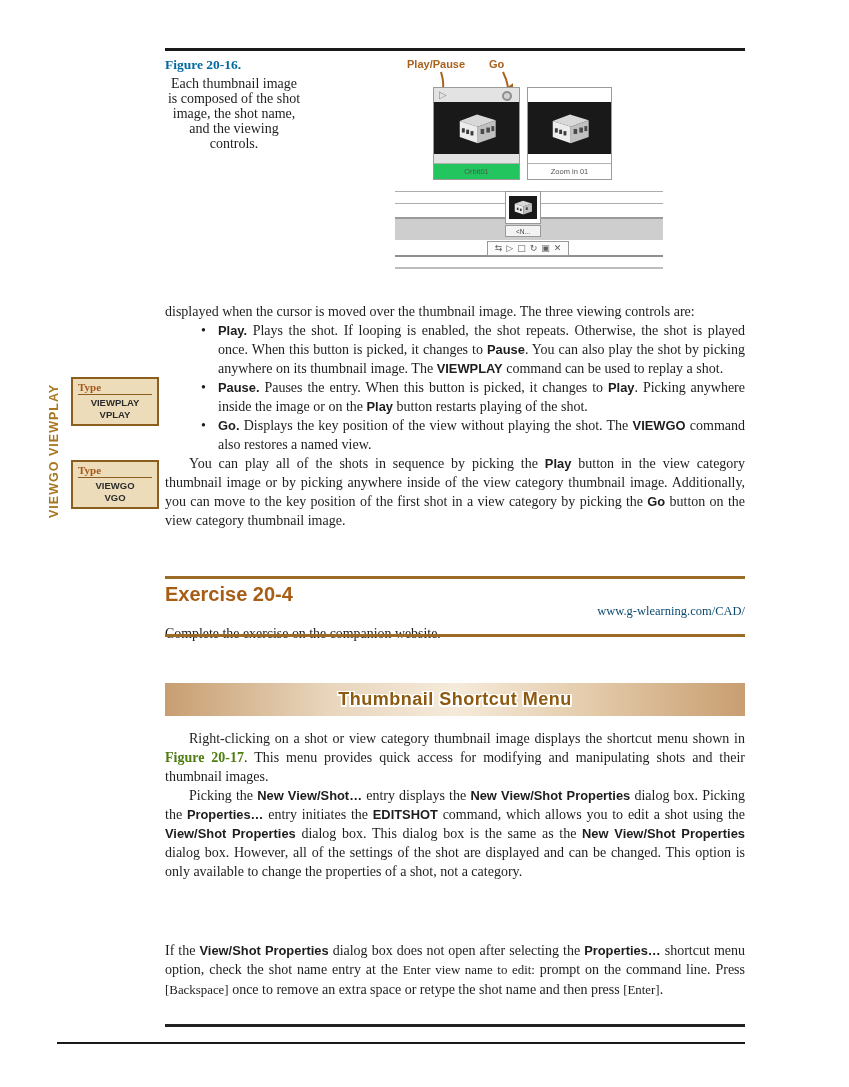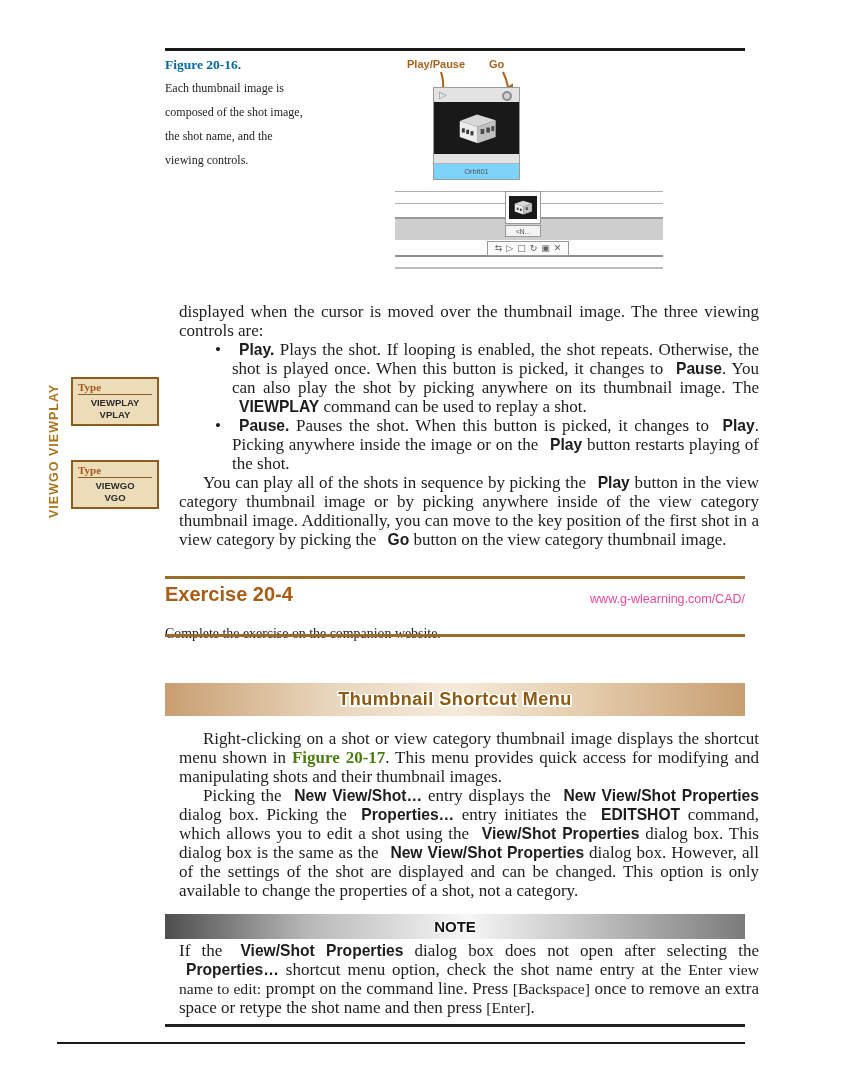--- a/index.html
+++ b/index.html
@@ -8,42 +8,42 @@
 
   
   .rule{position:absolute;background:#1a1a1a;}
   .rule-top{left:165px;top:48px;width:580px;height:3px;}
   .note-end-rule{left:165px;top:1024px;width:580px;height:2.5px;background:#222;}
   .footer-rule{left:57px;top:1042px;width:688px;height:2px;}
 
   
   .fig-caption{position:absolute;left:165px;top:57px;width:138px;}
   .fig-label{color:#0369a1;font-weight:bold;font-size:13.5px;margin-bottom:3px;}
-  .fig-text{font-size:12px;line-height:24px;}
+  .fig-text{font-size:14px;line-height:15px;text-align:center;}
 
   
   .figure-art{position:absolute;left:395px;top:58px;width:268px;height:222px;}
   .callout{position:absolute;top:0;font-family:"Liberation Sans",sans-serif;
            font-weight:bold;font-size:11px;color:#A8621C;}
   .callout.pp{left:12px;} .callout.go{left:94px;}
   .arrows{position:absolute;left:0;top:0;width:268px;height:222px;pointer-events:none;}
 
   .tcard{position:absolute;top:29px;height:93px;border:1px solid #9b9b9b;box-sizing:border-box;}
   .tcard.hover{left:38px;width:87px;background:#e3e3e3;}
   .tcard.plain{left:132px;width:85px;background:#ffffff;}
   .tcontrols{position:relative;height:14px;}
   .play-glyph{position:absolute;left:5px;top:1px;font-size:10px;line-height:12px;color:#8e8e8e;
               font-family:"DejaVu Sans",sans-serif;}
   .go-dot{position:absolute;right:7px;top:3px;width:6px;height:6px;border:2px solid #8e8e8e;
           border-radius:50%;background:#d2d2d2;}
   .timg{height:52px;background:#191919;display:flex;align-items:center;justify-content:center;}
   .tname{position:absolute;bottom:0;left:0;right:0;height:15px;border-top:1px solid #b0b0b0;
          font-family:"Liberation Sans",sans-serif;font-size:7.5px;color:#555;
          display:flex;align-items:center;justify-content:center;}
-  .tcard.hover .tname{background:#7dd3fc;text-align:right;}
+  .tcard.hover .tname{background:#22c55e;text-align:right;}
   .tcard.plain .tname{background:#fff;}
 
   .strips{position:absolute;left:0;top:133px;width:268px;height:89px;}
   .sline{position:absolute;left:0;width:100%;background:#adadad;height:1px;}
   .sl1{top:0;} .sl2{top:12px;}
   .band{position:absolute;left:0;top:26px;width:100%;height:23px;background:#cecece;
         border-top:2px solid #9a9a9a;box-sizing:border-box;}
   .sl3{top:64px;height:2px;background:#8f8f8f;}
   .sl4{top:76px;height:2px;background:#bdbdbd;}
 
@@ -66,41 +66,41 @@
   .vl2{left:47px;top:452px;height:74px;}
   .cmdbox{position:absolute;left:71px;width:88px;background:#EDDCB9;border:2px solid #8C5E1E;
           box-sizing:border-box;padding:2px 5px 3px;}
   .cb1{top:377px;} .cb2{top:460px;}
   .cmdbox .hdr{font-family:"Liberation Serif",serif;font-weight:bold;font-size:11px;color:#A3581B;
                border-bottom:1.5px solid #8C5E1E;padding-bottom:1px;margin-bottom:2px;}
   .cmdbox .cmd{font-family:"Liberation Sans",sans-serif;font-weight:bold;font-size:9.5px;
                color:#2b2b2b;text-align:center;line-height:12px;}
 
   
-  .textcol{position:absolute;left:179px;width:580px;font-size:17px;line-height:19px;text-align:justify;}
+  .textcol{position:absolute;left:165px;width:580px;font-size:14px;line-height:19px;text-align:justify;}
   #intro-block{top:302px;}
   #paras-block{top:729px;}
   #note-body{top:941px;}
   .textcol p{margin:0;}
   p.indent{text-indent:24px;}
   ul.bullets{list-style:none;margin:0;padding:0 0 0 31px;}
   ul.bullets li{position:relative;padding-left:22px;}
   ul.bullets li::before{content:"\2022";position:absolute;left:5px;}
-  .seg-b{font-family:"Liberation Sans",sans-serif;font-weight:bold;font-size:0.92em;margin-left:7px;}
+  .seg-b{font-family:"Liberation Sans",sans-serif;font-weight:bold;font-size:0.92em;}
   .seg-cmd{font-family:Liberation Serif, serif;font-size:0.92em;}
   .seg-fig{color:#4d7c0f;font-weight:bold;}
 
   
   .exercise{position:absolute;left:165px;top:576px;width:580px;height:61px;}
   .ex-rule{position:absolute;left:0;width:100%;height:2.5px;background:#9C6B28;}
   .ex-rt{top:0;} .ex-rb{top:58px;}
   .ex-title{position:absolute;left:0;top:7px;font-family:"Liberation Sans",sans-serif;
             font-weight:bold;font-size:20px;color:#A85D15;}
-  .ex-url{position:absolute;right:0;top:16px;font-family:Liberation Sans, sans-serif;
-          font-size:12.5px;color:#ec4899;}
+  .ex-url{position:absolute;right:0;top:28px;font-family:Liberation Serif, serif;
+          font-size:12.5px;color:#0c4a6e;}
   .ex-body{position:absolute;left:0;top:50px;font-size:13.9px;}
 
   
   .banner{position:absolute;left:165px;top:683px;width:580px;height:33px;
           background:linear-gradient(90deg,#C89E71 0%,#E8D5BC 28%,#F5EADA 50%,#E5CDAD 72%,#C89E71 100%);
           display:flex;align-items:center;justify-content:center;}
   .banner span{font-family:"Liberation Sans",sans-serif;font-weight:bold;font-size:18px;
           color:#8E5A10;letter-spacing:0.5px;
           text-shadow:-1.5px -1.5px 0 #fff,1.5px -1.5px 0 #fff,-1.5px 1.5px 0 #fff,
                        1.5px 1.5px 0 #fff,0 -1.5px 0 #fff,0 1.5px 0 #fff,-1.5px 0 0 #fff,1.5px 0 0 #fff;}
@@ -159,20 +159,37 @@
           <rect x="17" y="26" width="4" height="6" fill="#3a3a3a"></rect>
           <rect x="23" y="28" width="4" height="6" fill="#3a3a3a"></rect>
           <rect x="37" y="25" width="5" height="7" fill="#4a4a4a"></rect>
           <rect x="45" y="23" width="5" height="7" fill="#4a4a4a"></rect>
           <rect x="52" y="21" width="4" height="7" fill="#4a4a4a"></rect>
         </svg>
       </div>
       <div class="tname">Orbit01</div>
     </div>
 
+    <div class="tcard plain">
+      <div class="tcontrols"></div>
+      <div class="timg">
+        <svg viewBox="0 0 64 48" width="46">
+          <polygon points="8,14 32,5 58,13 33,22" fill="#d8d8d8"></polygon>
+          <polygon points="8,14 33,22 33,45 8,36" fill="#ececec"></polygon>
+          <polygon points="33,22 58,13 58,36 33,45" fill="#c0c0c0"></polygon>
+          <rect x="11" y="24" width="4" height="6" fill="#3a3a3a"></rect>
+          <rect x="17" y="26" width="4" height="6" fill="#3a3a3a"></rect>
+          <rect x="23" y="28" width="4" height="6" fill="#3a3a3a"></rect>
+          <rect x="37" y="25" width="5" height="7" fill="#4a4a4a"></rect>
+          <rect x="45" y="23" width="5" height="7" fill="#4a4a4a"></rect>
+          <rect x="52" y="21" width="4" height="7" fill="#4a4a4a"></rect>
+        </svg>
+      </div>
+      <div class="tname">Zoom in 01</div>
+    </div>
 
     <div class="strips">
       <div class="sline sl1"></div>
       <div class="sline sl2"></div>
       <div class="band"></div>
       <div class="sline sl3"></div>
       <div class="sline sl4"></div>
 
       <div class="mini-card">
         <div class="mini-img">
@@ -209,21 +226,22 @@
   <div class="cmdbox cb2">
     <div class="hdr">Type</div>
     <div class="cmd">VIEWGO</div>
     <div class="cmd">VGO</div>
   </div>
 
   <div class="textcol" id="intro-block">
     <p><span>displayed when the cursor is moved over the thumbnail image. The three viewing controls are:</span></p>
     <ul class="bullets">
       <li><span class="seg-b">Play.</span><span> Plays the shot. If looping is enabled, the shot repeats. Otherwise, the shot is played once. When this button is picked, it changes to </span><span class="seg-b">Pause</span><span>. You can also play the shot by picking anywhere on its thumbnail image. The </span><span class="seg-b">VIEWPLAY</span><span> command can be used to replay a shot.</span></li>
-      <li><span class="seg-b">Pause.</span><span> Pauses the shot. When this button is picked, it changes to </span><span class="seg-b">Play</span><span>. Picking anywhere inside the image or on the </span><span class="seg-b">Play</span><span> button restarts playing of the shot.</span></li>
+      <li><span class="seg-b">Pause.</span><span> Pauses the entry. When this button is picked, it changes to </span><span class="seg-b">Play</span><span>. Picking anywhere inside the image or on the </span><span class="seg-b">Play</span><span> button restarts playing of the shot.</span></li>
+      <li><span class="seg-b">Go.</span><span> Displays the key position of the view without playing the shot. The </span><span class="seg-b">VIEWGO</span><span> command also restores a named view.</span></li>
     </ul>
     <p class="indent"><span>You can play all of the shots in sequence by picking the </span><span class="seg-b">Play</span><span> button in the view category thumbnail image or by picking anywhere inside of the view category thumbnail image. Additionally, you can move to the key position of the first shot in a view category by picking the </span><span class="seg-b">Go</span><span> button on the view category thumbnail image.</span></p>
   </div>
 
   <div class="exercise">
     <div class="ex-rule ex-rt"></div>
     <div class="ex-title">Exercise 20-4</div>
     <div class="ex-url">www.g-wlearning.com/CAD/</div>
     <div class="ex-body">Complete the exercise on the companion website.</div>
     <div class="ex-rule ex-rb"></div>
@@ -231,23 +249,20 @@
 
   <div class="banner">
     <span>Thumbnail Shortcut Menu</span>
   </div>
 
   <div class="textcol" id="paras-block">
     <p class="indent"><span>Right-clicking on a shot or view category thumbnail image displays the shortcut menu shown in </span><span class="seg-fig">Figure 20-17</span><span>. This menu provides quick access for modifying and manipulating shots and their thumbnail images.</span></p>
     <p class="indent"><span>Picking the </span><span class="seg-b">New View/Shot…</span><span> entry displays the </span><span class="seg-b">New View/Shot Properties</span><span> dialog box. Picking the </span><span class="seg-b">Properties…</span><span> entry initiates the </span><span class="seg-b">EDITSHOT</span><span> command, which allows you to edit a shot using the </span><span class="seg-b">View/Shot Properties</span><span> dialog box. This dialog box is the same as the </span><span class="seg-b">New View/Shot Properties</span><span> dialog box. However, all of the settings of the shot are displayed and can be changed. This option is only available to change the properties of a shot, not a category.</span></p>
   </div>
 
-  <div class="note-bar">
-    <span>NOTE</span>
-  </div>
   <div class="textcol" id="note-body">
     <p><span>If the </span><span class="seg-b">View/Shot Properties</span><span> dialog box does not open after selecting the </span><span class="seg-b">Properties…</span><span> shortcut menu option, check the shot name entry at the </span><span class="seg-cmd">Enter view name to edit:</span><span> prompt on the command line. Press </span><span class="seg-cmd">[Backspace]</span><span> once to remove an extra space or retype the shot name and then press </span><span class="seg-cmd">[Enter]</span><span>.</span></p>
   </div>
   <div class="rule note-end-rule"></div>
 
   <div class="rule footer-rule"></div>
 
 </div>
 
 </body></html>

